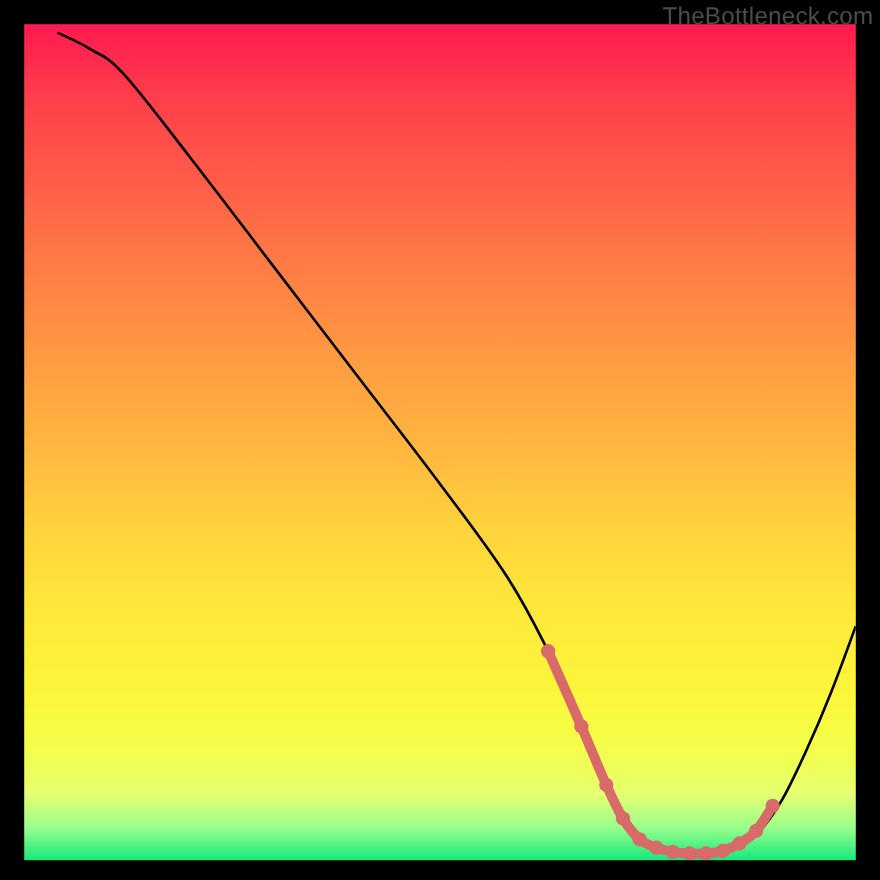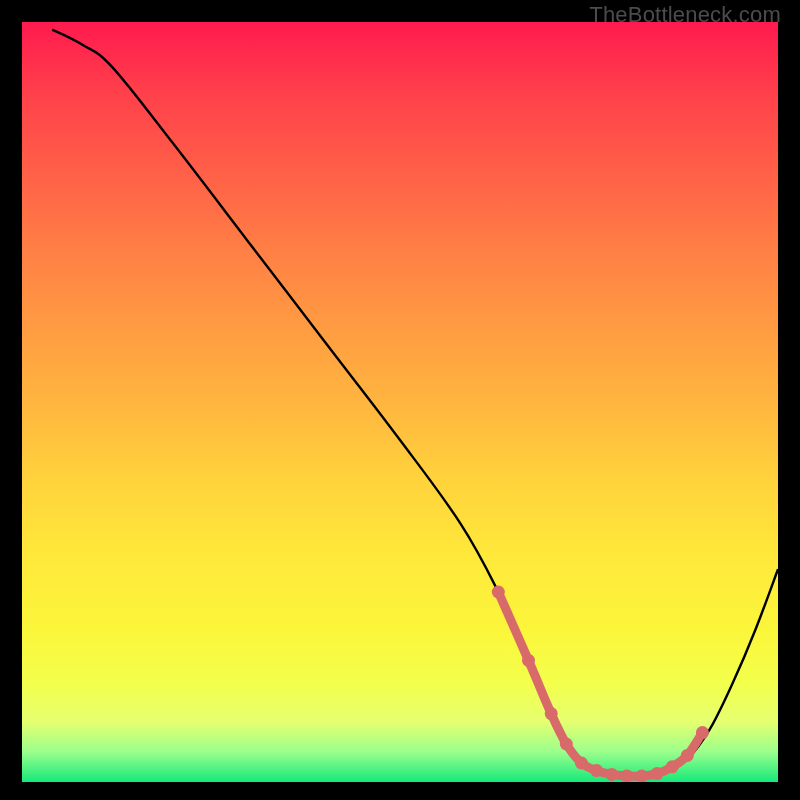--- a/index.html
+++ b/index.html
@@ -38,21 +38,21 @@
       #fbf63a 80%,
       #f3ff4c 87%,
       #e6ff70 92%,
       #9cff8c 96%,
       #15e97a 100%
     );
   }
   .watermark {
     position: absolute;
     top: 2px;
-    right: 19px;
+    right: 6px;
     color: #4c4c4c;
     font-size: 22px;
     font-weight: 500;
     letter-spacing: 0.2px;
     z-index: 10;
   }
   svg.curve {
     position: absolute;
     left: 0;
     top: 0;

